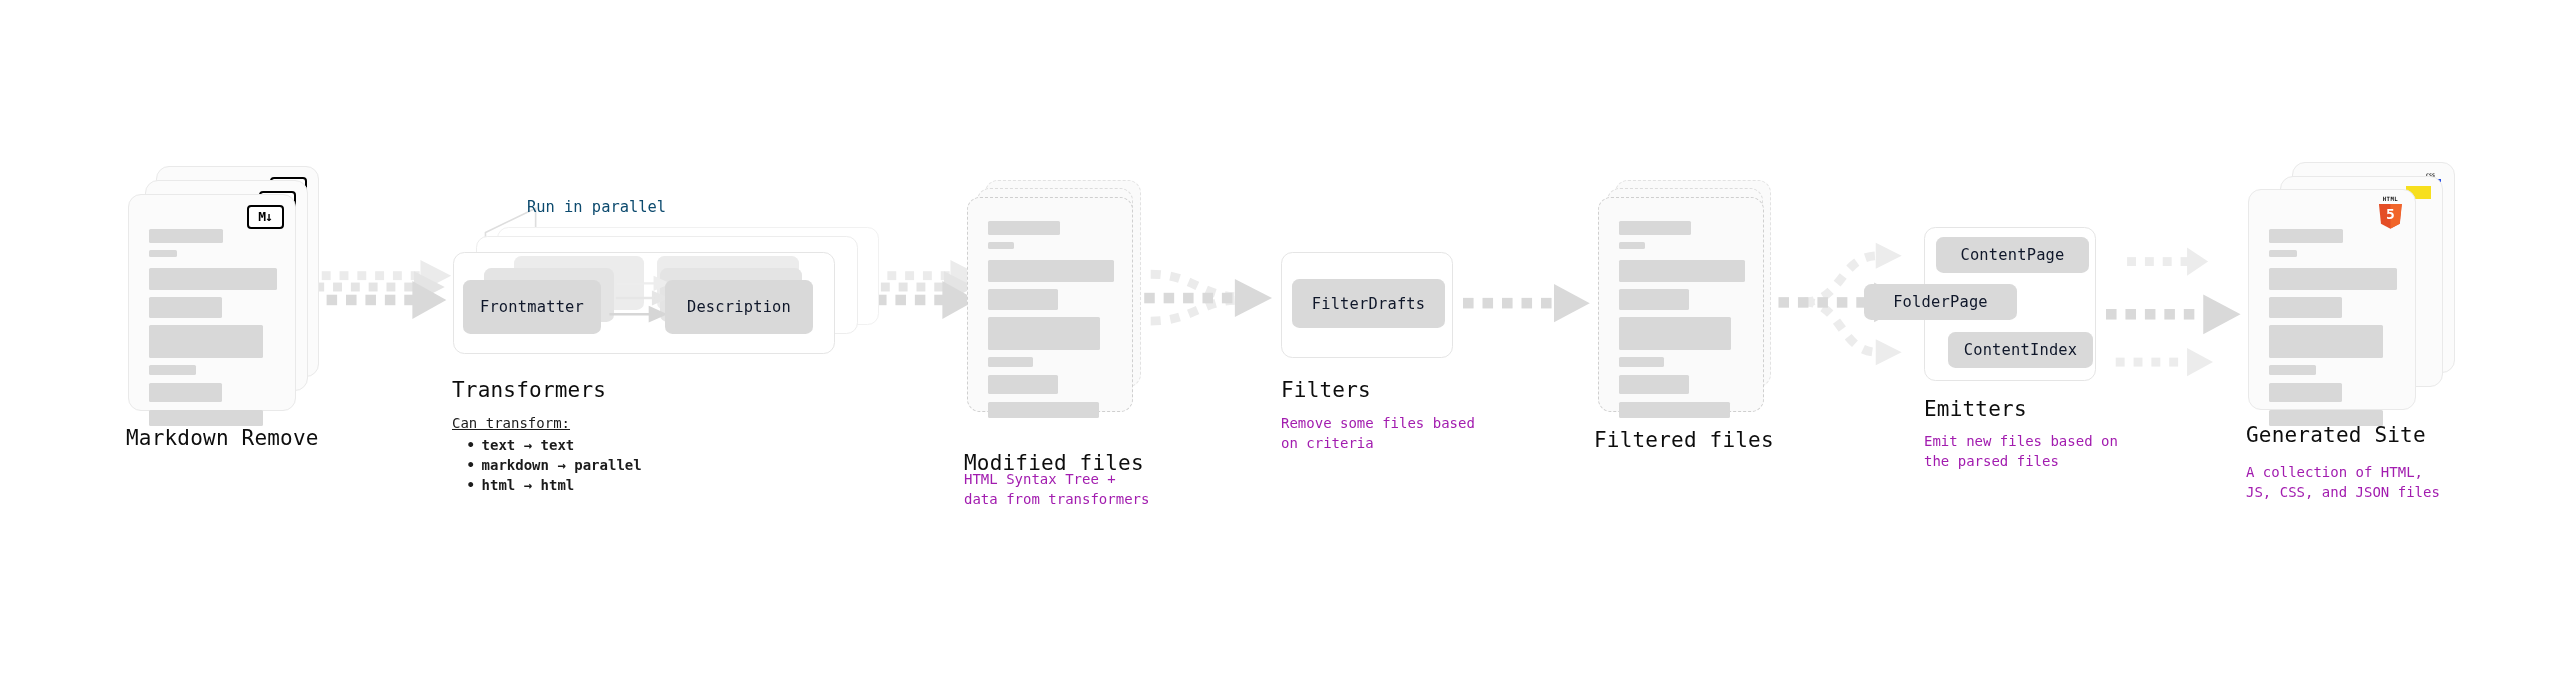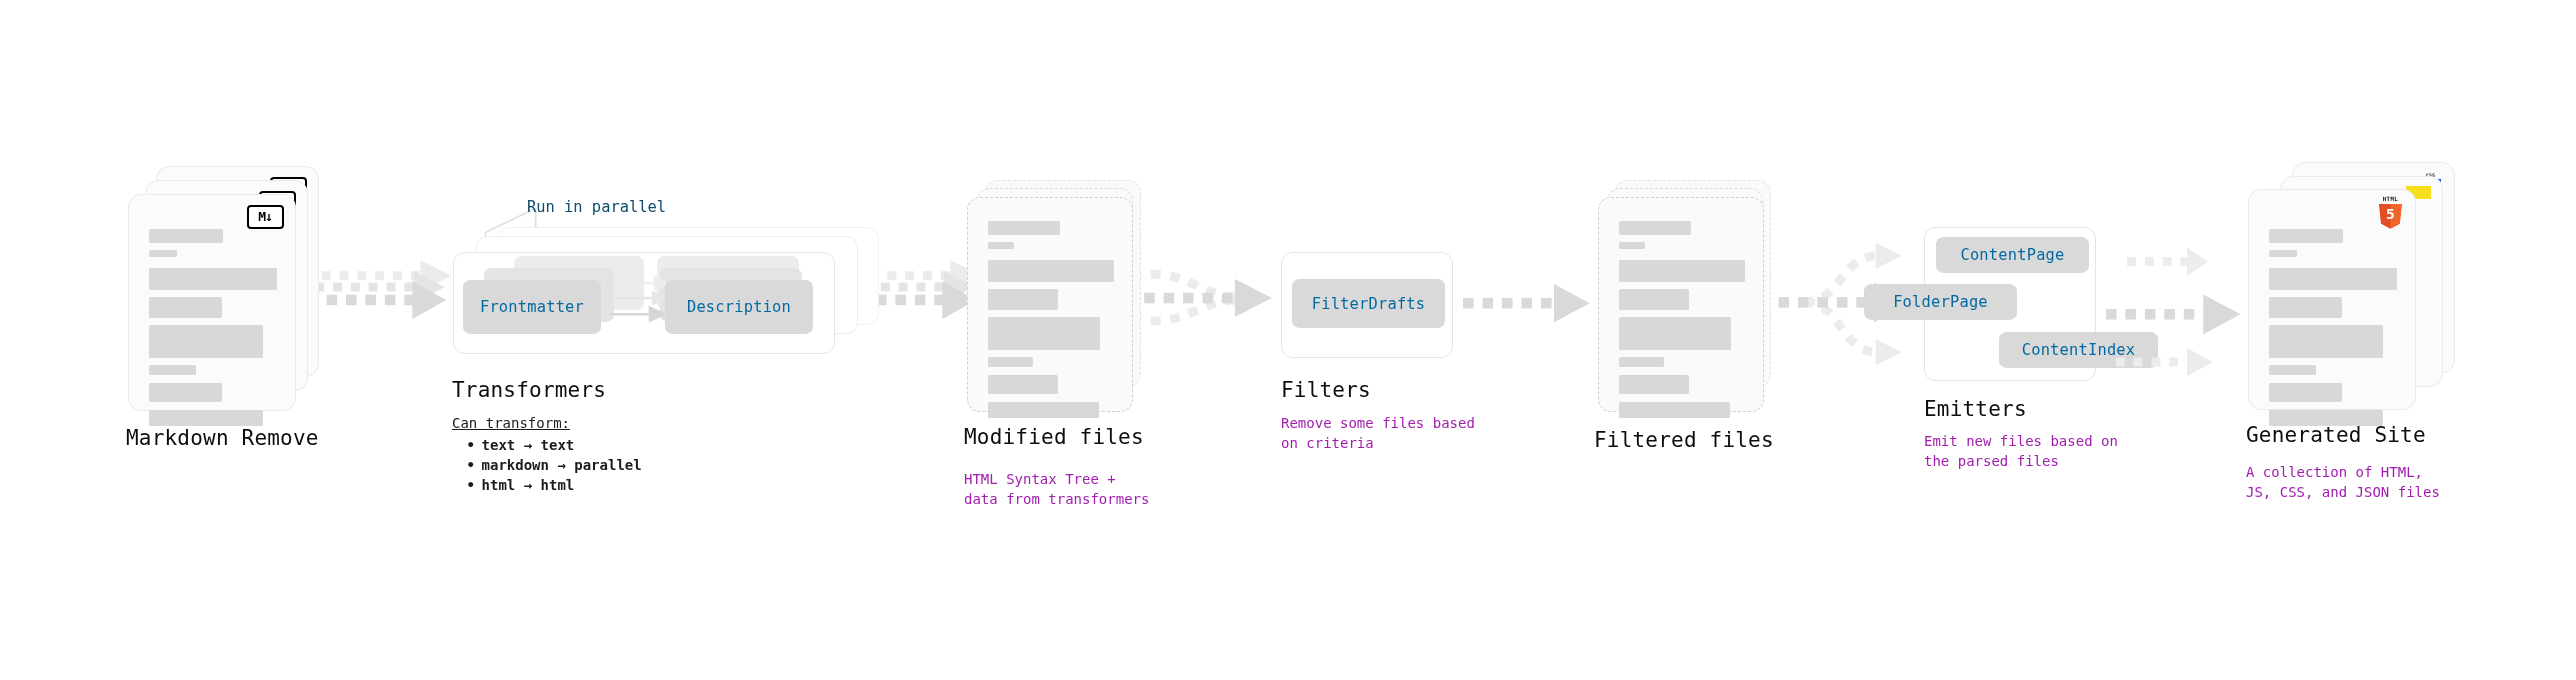--- a/index.html
+++ b/index.html
@@ -153,21 +153,21 @@
     box-sizing: border-box;
   }
   .chip {
     position: absolute;
     background: #d9d9d9;
     border-radius: 7.3px;
     display: flex;
     align-items: center;
     justify-content: center;
     font-size: 15.4px;
-    color: #0369a1;
+    color: #0f172a;
     letter-spacing: 0.2px;
     box-sizing: border-box;
   }
 
   
   .title {
     position: absolute;
     font-size: 21px;
     color: #0d0d0d;
     letter-spacing: 0.2px;
@@ -350,21 +350,21 @@
         <div class="bar" style="width:57%; height:14px;"></div>
         <div class="bar" style="width:21%; height:6.5px; margin-bottom:11.4px;"></div>
         <div class="bar" style="width:100%; height:22px;"></div>
         <div class="bar" style="width:56%; height:20.3px;"></div>
         <div class="bar" style="width:89%; height:32.5px;"></div>
         <div class="bar" style="width:36%; height:10.6px;"></div>
         <div class="bar" style="width:56%; height:19.5px;"></div>
         <div class="bar" style="width:88%; height:16.3px;"></div>
       </div>
     </div>
-    <div class="title" style="left:964px; top:425px;">Modified files</div>
+    <div class="title" style="left:964px; top:451px;">Modified files</div>
     <div class="desc" style="left:964px; top:469px;">HTML Syntax Tree +
 data from transformers</div>
   </div>
 
   <svg class="abs" style="left:1144px; top:258px;" width="138" height="89" viewBox="0 0 170 110">
     <g stroke="#ebebeb" stroke-width="11" stroke-dasharray="12 12" fill="none" stroke-linecap="butt">
       <path d="M 8 20 C 60 20, 70 48, 118 48"></path>
       <path d="M 8 78 C 60 78, 70 52, 118 52"></path>
     </g>
     <g fill="#d9d9d9">
@@ -430,21 +430,21 @@
         <rect x="80" y="84" width="13" height="13"></rect>
       <rect x="104" y="84" width="13" height="13"></rect>
       <polygon points="126,66 172,90.5 126,115"></polygon>
     </g>
   </svg>
 
   <div>
     <div class="stagebox" style="left:1924px; top:227px; width:172px; height:154px;"></div>
     <div class="chip" style="left:1936px; top:237px; width:153px; height:36px;">ContentPage</div>
     <div class="chip" style="left:1864px; top:284px; width:153px; height:36px;">FolderPage</div>
-    <div class="chip" style="left:1999px; top:332px; width:159px; height:36px;">ContentIndex</div>
+    <div class="chip" style="left:1948px; top:332px; width:145px; height:36px;">ContentIndex</div>
     <div class="title" style="left:1924px; top:397px;">Emitters</div>
     <div class="desc" style="left:1924px; top:431px;">Emit new files based on
 the parsed files</div>
   </div>
 
   <svg class="abs" style="left:2106px; top:236px;" width="154" height="146" viewBox="0 0 190 180">
     <g fill="#ececec">
       <rect x="26" y="26" width="11" height="11"></rect>
         <rect x="48" y="26" width="11" height="11"></rect>
       <rect x="70" y="26" width="11" height="11"></rect>

